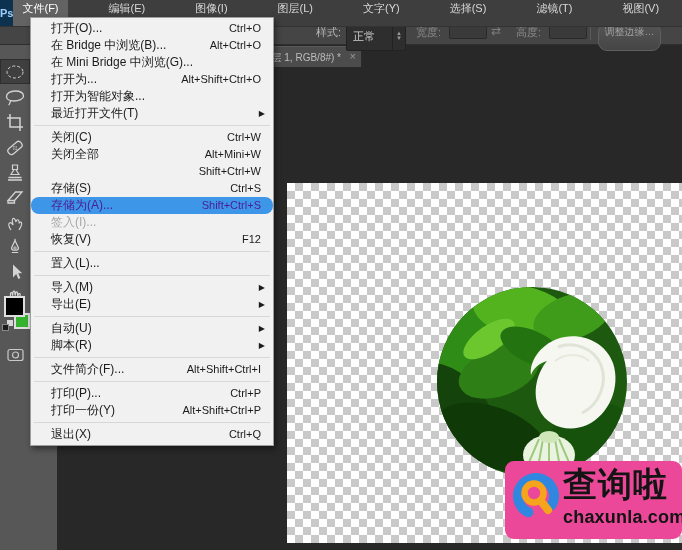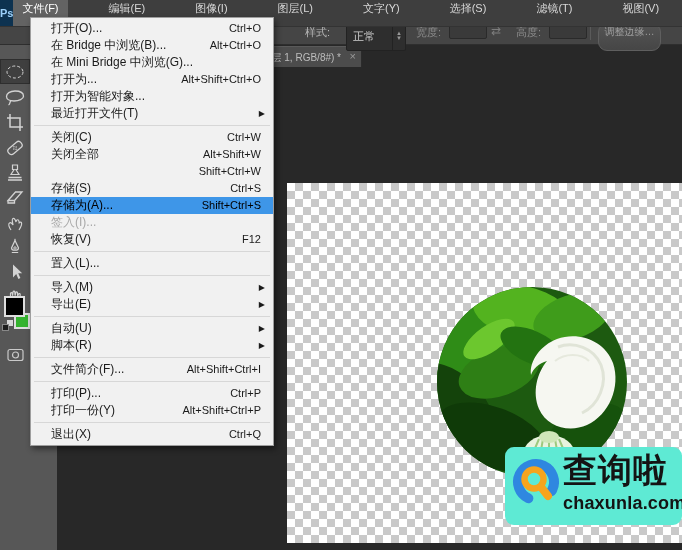--- a/index.html
+++ b/index.html
@@ -108,22 +108,22 @@
       linear-gradient(45deg, var(--checker) 25%, transparent 25%, transparent 75%, var(--checker) 75%),
       linear-gradient(45deg, var(--checker) 25%, transparent 25%, transparent 75%, var(--checker) 75%);
     background-size:16px 16px;
     background-position:0 0, 8px 8px;
     z-index:4;
   }
   .flower { position:absolute; left:150px; top:104px; width:190px; height:190px; }
 
   
   .watermark {
-    position:absolute; left:505px; top:447px; width:177px; height:78px;
-    background:#5eead4; border-radius:9px; z-index:15;
+    position:absolute; left:505px; top:461px; width:177px; height:78px;
+    background:#ec4899; border-radius:9px; z-index:15;
     overflow:hidden;
   }
   .wm-logo { position:absolute; left:5px; top:7px; }
   .wm-brand {
     position:absolute; left:58px; top:0px; width:118px;
     font-family:"DejaVu Serif", serif;
     font-size:34px; line-height:46px; color:#141414; font-weight:600;
     letter-spacing:1px; white-space:nowrap;
   }
   .wm-domain {
@@ -138,21 +138,21 @@
     box-shadow:2px 3px 6px rgba(0,0,0,.45);
     padding:2px 0; z-index:50;
   }
   .mi {
     height:17px; line-height:17px; display:flex; align-items:center;
     padding:0 6px 0 20px; font-size:12px; color:#1b1b1b; white-space:nowrap;
   }
   .mi .lab { flex:0 0 auto; }
   .mi .sc { margin-left:auto; padding-right:6px; font-size:11px; }
   .mi .arrow { margin-left:auto; font-size:8px; padding-right:2px; }
-  .mi.hl { background:var(--menu-highlight); color:#000000; }
+  .mi.hl { background:var(--menu-highlight); color:#4c1d95;border-radius:8px; }
   .mi.dis { color:#a8a8a8; }
   .msep { height:1px; background:#d7d7d7; margin:3px 3px; }
 </style>
 </head>
 <body>
 
 <div class="menubar">
   <div class="ps-logo">Ps</div>
   <div id="mb-items" style="display:flex;gap:32px;">
       <div class="mb-item active">文件(F)</div>
@@ -163,21 +163,21 @@
       <div class="mb-item">选择(S)</div>
       <div class="mb-item">滤镜(T)</div>
       <div class="mb-item">视图(V)</div>
       <div class="mb-item">窗口(W)</div>
       <div class="mb-item">帮助(H)</div>
     </div>
 </div>
 
 <div class="optionsbar">
   <span class="ob-label" style="left:262px;">齿</span>
-  <span class="ob-label" style="left:305px;">样式:</span>
+  <span class="ob-label" style="left:316px;">样式:</span>
   <div class="ob-select">
     <span>正常</span>
     <span class="spin">
         <span>▲</span>
         <span>▼</span>
       </span>
   </div>
   <span class="ob-label dim" style="left:416px;">宽度:</span>
   <input class="ob-input" style="left: 449px;" value="">
   <span class="ob-swap">⇄</span>
@@ -338,21 +338,21 @@
       <span class="lab">最近打开文件(T)</span>
       <span class="arrow">▶</span>
     </div>
     <div class="msep"></div>
     <div class="mi">
       <span class="lab">关闭(C)</span>
       <span class="sc">Ctrl+W</span>
     </div>
     <div class="mi">
       <span class="lab">关闭全部</span>
-      <span class="sc">Alt+Shift+W</span>
+      <span class="sc">Alt+Mini+W</span>
     </div>
     <div class="mi">
       <span class="sc">Shift+Ctrl+W</span>
     </div>
     <div class="mi">
       <span class="lab">存储(S)</span>
       <span class="sc">Ctrl+S</span>
     </div>
     <div class="mi hl">
       <span class="lab">存储为(A)...</span>

